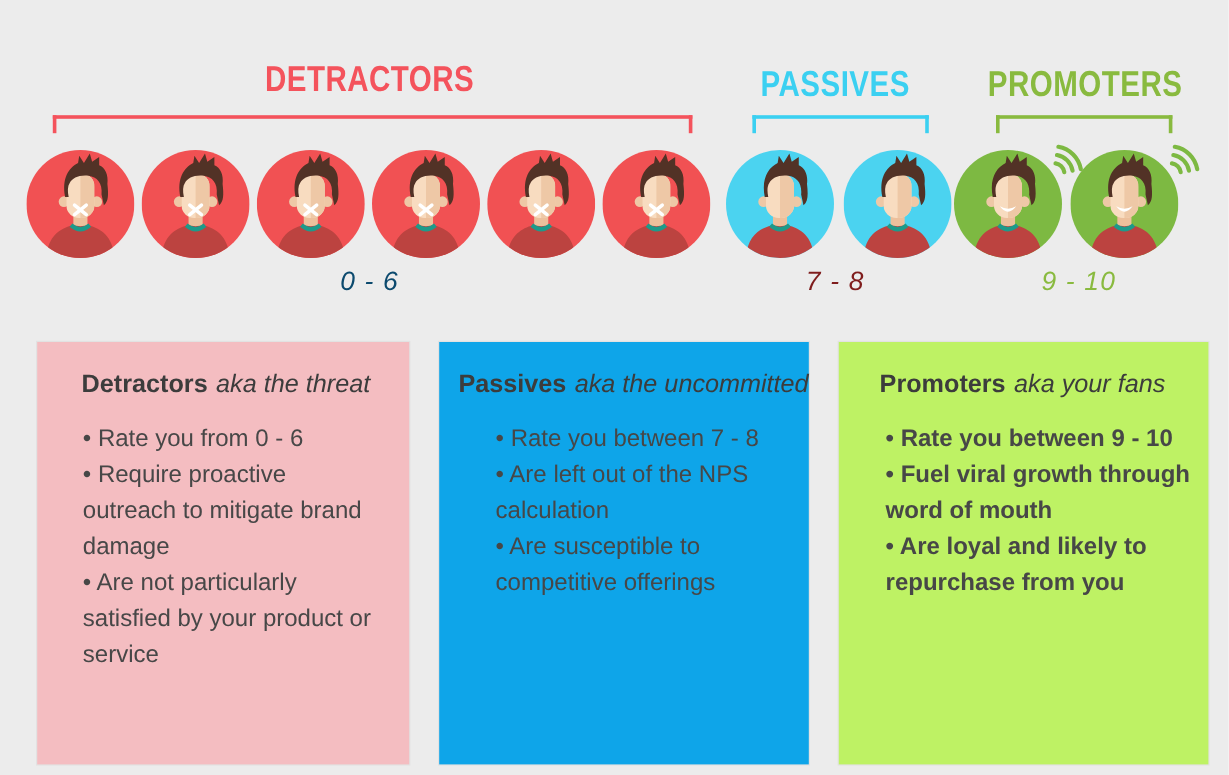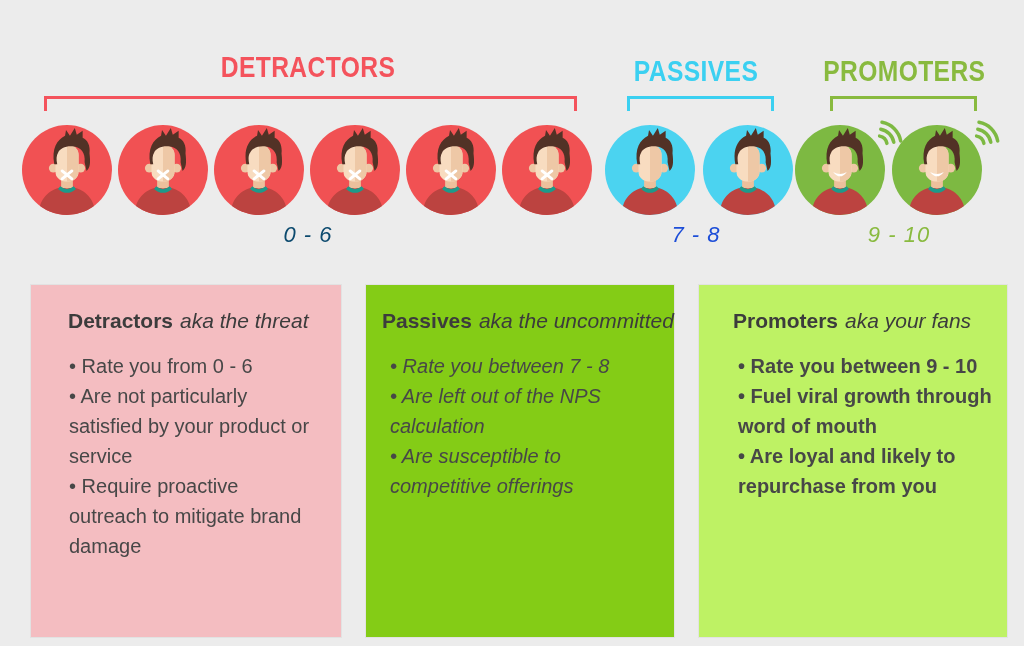--- a/index.html
+++ b/index.html
@@ -52,21 +52,21 @@
     color:#3c3c3c; font-weight:normal; white-space:nowrap;
   }
   #card-0 h3 { padding-left:37px; }
   #card-1 h3 { padding-left:16px; }
   #card-2 h3 { padding-left:34px; }
   .card-title { font-weight:bold; margin-right:7px; }
   .card-subtitle { font-style:italic; }
 
   .bullets { color:#474747; }
   #card-0 .bullets { padding-left:38px; padding-right:24px; }
-  #card-1 .bullets { padding-left:24px; padding-right:20px;font-style:italic; }
+  #card-1 .bullets { padding-left:47px; padding-right:20px; }
   #card-2 .bullets { padding-left:39px; padding-right:2px;font-weight:bold; }
   .bullet { margin:0; font-size:20px; line-height:30px; }
   .bullet::before { content:"\2022  "; }
 </style>
 </head>
 <body>
 
 <div class="stage" style="background: rgb(236, 236, 236);">
 
   <div class="group-title" id="t-detractors" style="color: rgb(244, 83, 92);">DETRACTORS</div>
@@ -328,33 +328,33 @@
       <div class="signal" style="left: 972px;"><svg width="28" height="36" viewBox="0 0 28 36">
     <g stroke="#7db942" stroke-width="3.5" stroke-linecap="round" fill="none">
       <path d="M4.6,24.1 A9,9 0 0 1 11.9,31.4"></path>
       <path d="M5.8,17.2 A16,16 0 0 1 18.8,30.2"></path>
       <path d="M7,10.3 A23,23 0 0 1 25.7,29"></path>
     </g>
   </svg></div>
     </div>
 
   <div class="range-label" id="r-detractors" style="color: #0c4a6e;">0 - 6</div>
-  <div class="range-label" id="r-passives" style="color: #1d4ed8;">7 - 8</div>
+  <div class="range-label" id="r-passives" style="color: #7f1d1d;">7 - 8</div>
   <div class="range-label" id="r-promoters" style="color: rgb(137, 186, 63);">9 - 10</div>
 
   <section class="card" id="card-0" style="background: rgb(244, 189, 193);">
     <h3><span class="card-title">Detractors</span><em class="card-subtitle">aka the threat</em></h3>
     <div class="bullets">
         <p class="bullet">Rate you from 0 - 6</p>
+        <p class="bullet">Require proactive outreach to mitigate brand damage</p>
         <p class="bullet">Are not particularly satisfied by your product or service</p>
-        <p class="bullet">Require proactive outreach to mitigate brand damage</p>
       </div>
   </section>
 
-  <section class="card" id="card-1" style="background: #84cc16;">
+  <section class="card" id="card-1" style="background: #0ea5e9;">
     <h3><span class="card-title">Passives</span><em class="card-subtitle">aka the uncommitted</em></h3>
     <div class="bullets">
         <p class="bullet">Rate you between 7 - 8</p>
         <p class="bullet">Are left out of the NPS calculation</p>
         <p class="bullet">Are susceptible to competitive offerings</p>
       </div>
   </section>
 
   <section class="card" id="card-2" style="background: #bef264;">
     <h3><span class="card-title">Promoters</span><em class="card-subtitle">aka your fans</em></h3>

